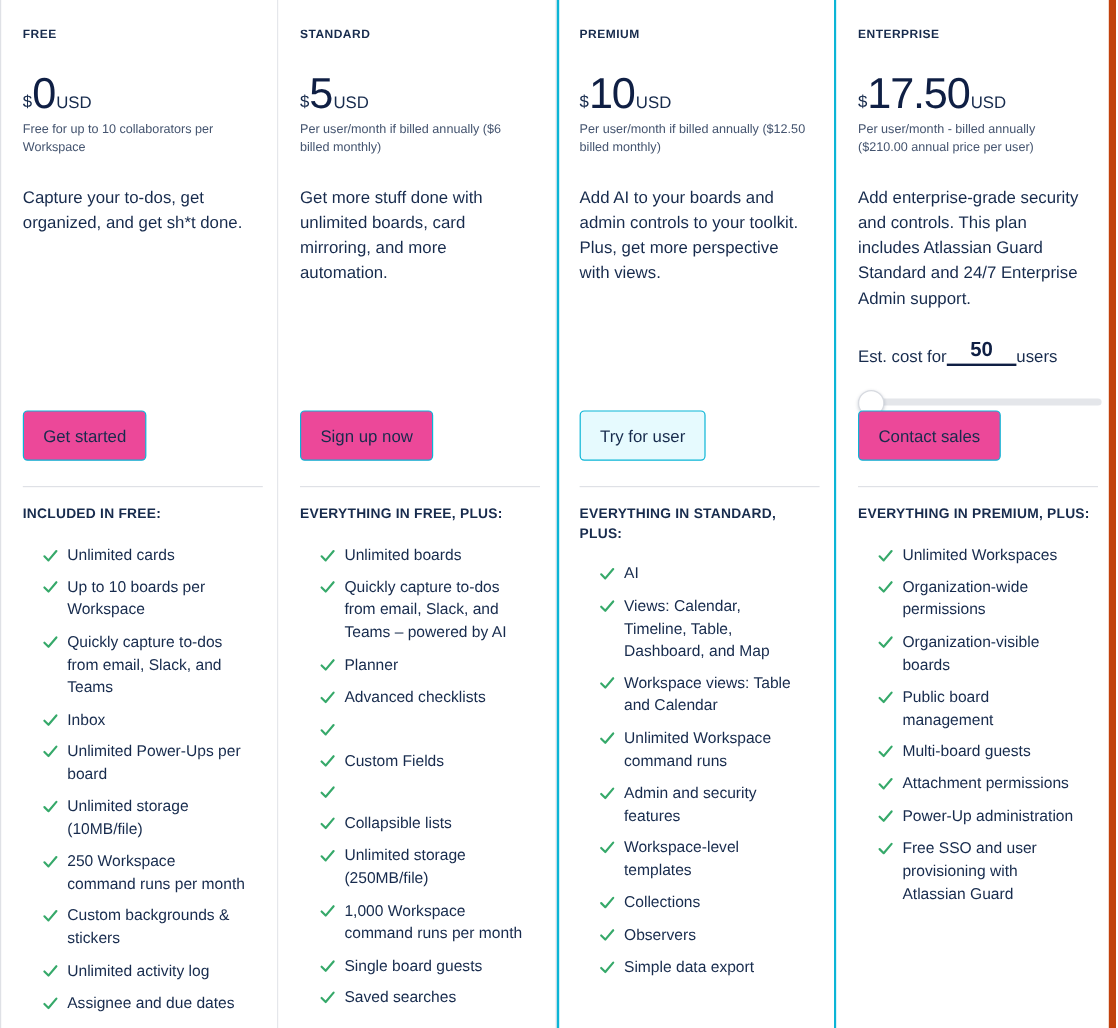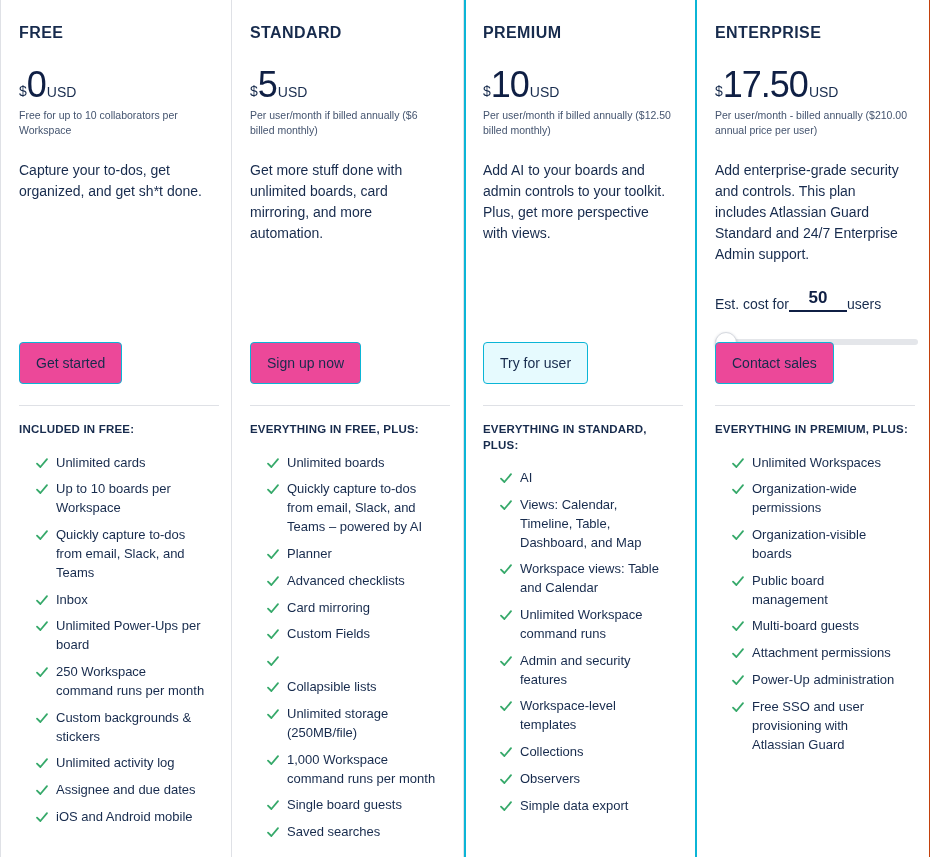--- a/index.html
+++ b/index.html
@@ -32,30 +32,30 @@
     position: relative;
     box-sizing: border-box;
     padding: 24px 20px 0 18px;
     background: #ffffff;
     border-right: 1px solid #dfe1e6;
     overflow: hidden;
   }
   .plan.col-free     { width: 232px; border-left: 1px solid #dfe1e6; }
   .plan.col-standard { width: 232px; }
   .plan.col-premium  { width: 233px; }
-  .plan.col-enterprise { width: 233px; border-right: 1px solid #c2410c; }
+  .plan.col-enterprise { width: 233px; border-right: 6px solid #c2410c; }
 
   .plan.featured {
     border-left: 2px solid #0bb5d6;
     border-right: 2px solid #0bb5d6;
     padding-left: 17px;
   }
 
   .plan-name {
-    font-size: 16px;
+    font-size: 10px;
     font-weight: bold;
     letter-spacing: 0.4px;
     color: #172b4d;
     margin: 0 0 26px 0;
     line-height: 1.1;
   }
 
   .price-row {
     display: flex;
     align-items: baseline;
@@ -286,20 +286,28 @@
                 </svg>
               </span>
             <span class="feature-text">Unlimited Power-Ups per board</span>
           </li>
           <li class="feature-item">
             <span class="check-icon">
                 <svg width="14" height="18" viewBox="0 0 14 18">
                   <path d="M2 9.6 L5.4 13 L12 5.2" fill="none" stroke="#36a96a" stroke-width="1.8" stroke-linecap="round" stroke-linejoin="round"></path>
                 </svg>
               </span>
+            <span class="feature-text">Unlimited storage (10MB/file)</span>
+          </li>
+          <li class="feature-item">
+            <span class="check-icon">
+                <svg width="14" height="18" viewBox="0 0 14 18">
+                  <path d="M2 9.6 L5.4 13 L12 5.2" fill="none" stroke="#36a96a" stroke-width="1.8" stroke-linecap="round" stroke-linejoin="round"></path>
+                </svg>
+              </span>
             <span class="feature-text">250 Workspace command runs per month</span>
           </li>
           <li class="feature-item">
             <span class="check-icon">
                 <svg width="14" height="18" viewBox="0 0 14 18">
                   <path d="M2 9.6 L5.4 13 L12 5.2" fill="none" stroke="#36a96a" stroke-width="1.8" stroke-linecap="round" stroke-linejoin="round"></path>
                 </svg>
               </span>
             <span class="feature-text">Custom backgrounds &amp; stickers</span>
           </li>
@@ -381,21 +389,20 @@
                 </svg>
               </span>
             <span class="feature-text">Advanced checklists</span>
           </li>
           <li class="feature-item">
             <span class="check-icon">
                 <svg width="14" height="18" viewBox="0 0 14 18">
                   <path d="M2 9.6 L5.4 13 L12 5.2" fill="none" stroke="#36a96a" stroke-width="1.8" stroke-linecap="round" stroke-linejoin="round"></path>
                 </svg>
               </span>
-            <span class="feature-text">Card mirroring</span>
           </li>
           <li class="feature-item">
             <span class="check-icon">
                 <svg width="14" height="18" viewBox="0 0 14 18">
                   <path d="M2 9.6 L5.4 13 L12 5.2" fill="none" stroke="#36a96a" stroke-width="1.8" stroke-linecap="round" stroke-linejoin="round"></path>
                 </svg>
               </span>
             <span class="feature-text">Custom Fields</span>
           </li>
           <li class="feature-item">

